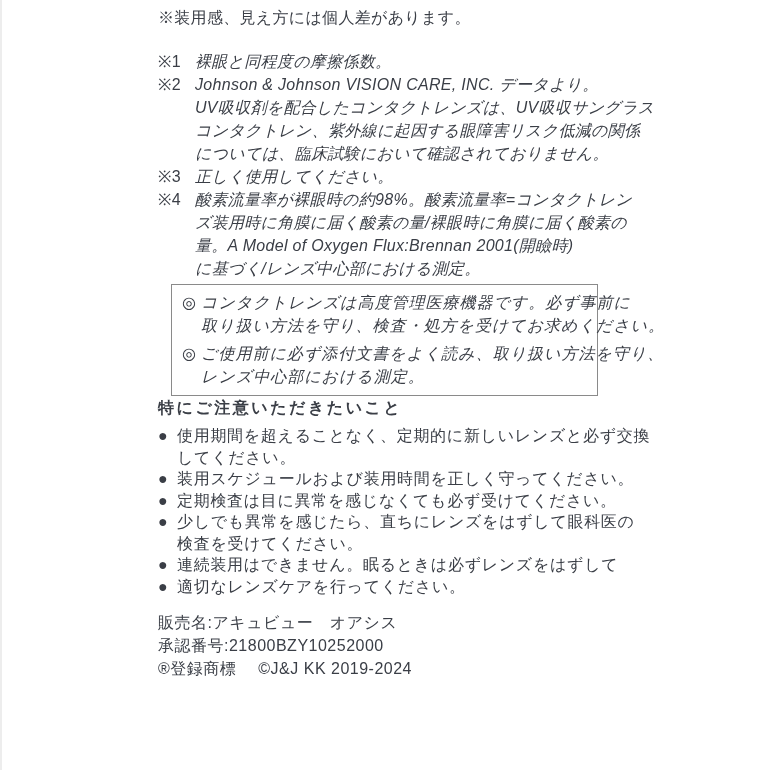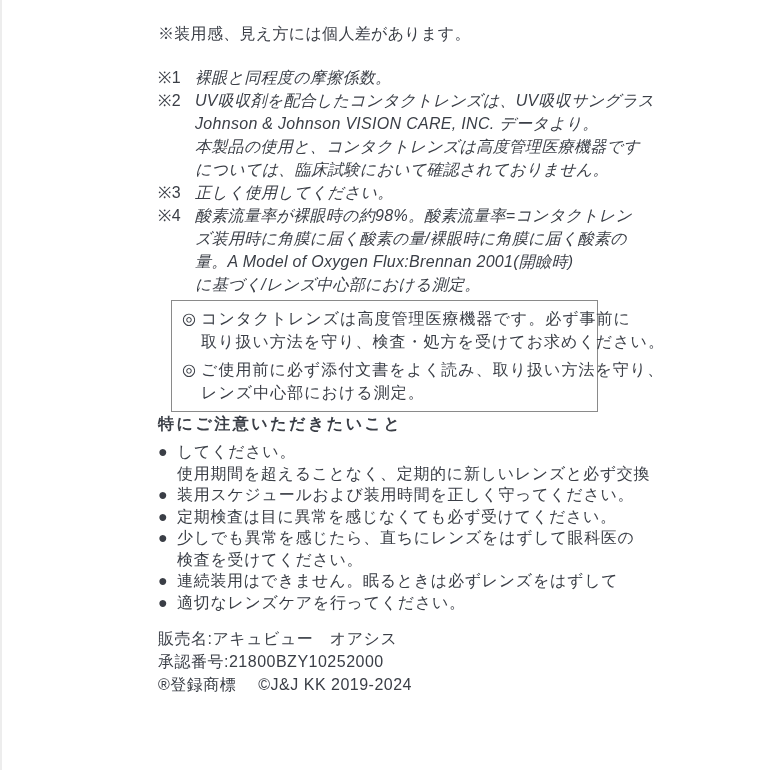--- a/index.html
+++ b/index.html
@@ -1,35 +1,35 @@
 <!DOCTYPE html>
 <html><head>
 <meta charset="utf-8">
 <style>
   html,body{margin:0;padding:0;background:#ffffff;}
   .page{
     position:relative;width:770px;height:770px;background:#ffffff;overflow:hidden;
     font-family:"Liberation Sans",sans-serif;color:#3a3e46;
   }
   .photo-edge{position:absolute;left:0;top:0;width:2px;height:770px;background:#ededed;}
-  .content{position:absolute;left:158px;top:22px;width:466px;font-size:16px;}
+  .content{position:absolute;left:158px;top:6px;width:466px;font-size:16px;}
   .top-note{line-height:23px;letter-spacing:0.3px;white-space:nowrap;margin-bottom:21px;}
   .fn{display:flex;letter-spacing:0.3px;line-height:23px;}
   .fn-marker{flex:0 0 37px;white-space:nowrap;}
   .fn-body{flex:1;min-width:0;font-style:italic;}
   .fn-line{white-space:nowrap;}
   .notice-box{
     margin:4px 0 0 13px;width:427px;box-sizing:border-box;
     border:1.5px solid #8a8a8a;padding:6px 6px 7px 10px;
   }
   .nb-item{display:flex;line-height:23px;letter-spacing:1px;}
   .nb-item + .nb-item{margin-top:5px;}
   .nb-marker{flex:0 0 19px;}
   .nb-body{flex:1;min-width:0;}
-  .nb-line{white-space:nowrap;}
+  .nb-line{white-space:nowrap;font-style:italic;}
   .caution-heading{margin-top:0;font-weight:bold;letter-spacing:2.5px;line-height:23px;white-space:nowrap;}
   .bullets{margin-top:6px;}
   .b-item{display:flex;line-height:21.5px;letter-spacing:0.7px;}
   .b-marker{flex:0 0 19px;}
   .b-body{flex:1;min-width:0;}
   .b-line{white-space:nowrap;}
   .footer{margin-top:14px;line-height:23px;letter-spacing:0.5px;}
   .footer-line{white-space:nowrap;}
   .tm-gap{display:inline-block;width:22px;}
 </style>
@@ -48,23 +48,23 @@
       <div class="fn">
         <span class="fn-marker">※1</span>
         <div class="fn-body">
           <div class="fn-line">裸眼と同程度の摩擦係数。</div>
         </div>
       </div>
 
       <div class="fn">
         <span class="fn-marker">※2</span>
         <div class="fn-body">
+          <div class="fn-line">Johnson &amp; Johnson VISION CARE, INC. データより。</div>
           <div class="fn-line">UV吸収剤を配合したコンタクトレンズは、UV吸収サングラス</div>
-          <div class="fn-line">Johnson &amp; Johnson VISION CARE, INC. データより。</div>
-          <div class="fn-line">本製品の使用と、コンタクトレンズは高度管理医療機器です</div>
+          <div class="fn-line">コンタクトレン、紫外線に起因する眼障害リスク低減の関係</div>
           <div class="fn-line">については、臨床試験において確認されておりません。</div>
         </div>
       </div>
 
       <div class="fn">
         <span class="fn-marker">※3</span>
         <div class="fn-body">
           <div class="fn-line">正しく使用してください。</div>
         </div>
       </div>
@@ -98,22 +98,22 @@
       </div>
     </div>
 
     <div class="caution-heading">特にご注意いただきたいこと</div>
 
     <div class="bullets">
 
       <div class="b-item">
         <span class="b-marker">●</span>
         <div class="b-body">
+          <div class="b-line">使用期間を超えることなく、定期的に新しいレンズと必ず交換</div>
           <div class="b-line">してください。</div>
-          <div class="b-line">使用期間を超えることなく、定期的に新しいレンズと必ず交換</div>
         </div>
       </div>
 
       <div class="b-item">
         <span class="b-marker">●</span>
         <div class="b-body">
           <div class="b-line">装用スケジュールおよび装用時間を正しく守ってください。</div>
         </div>
       </div>
 

